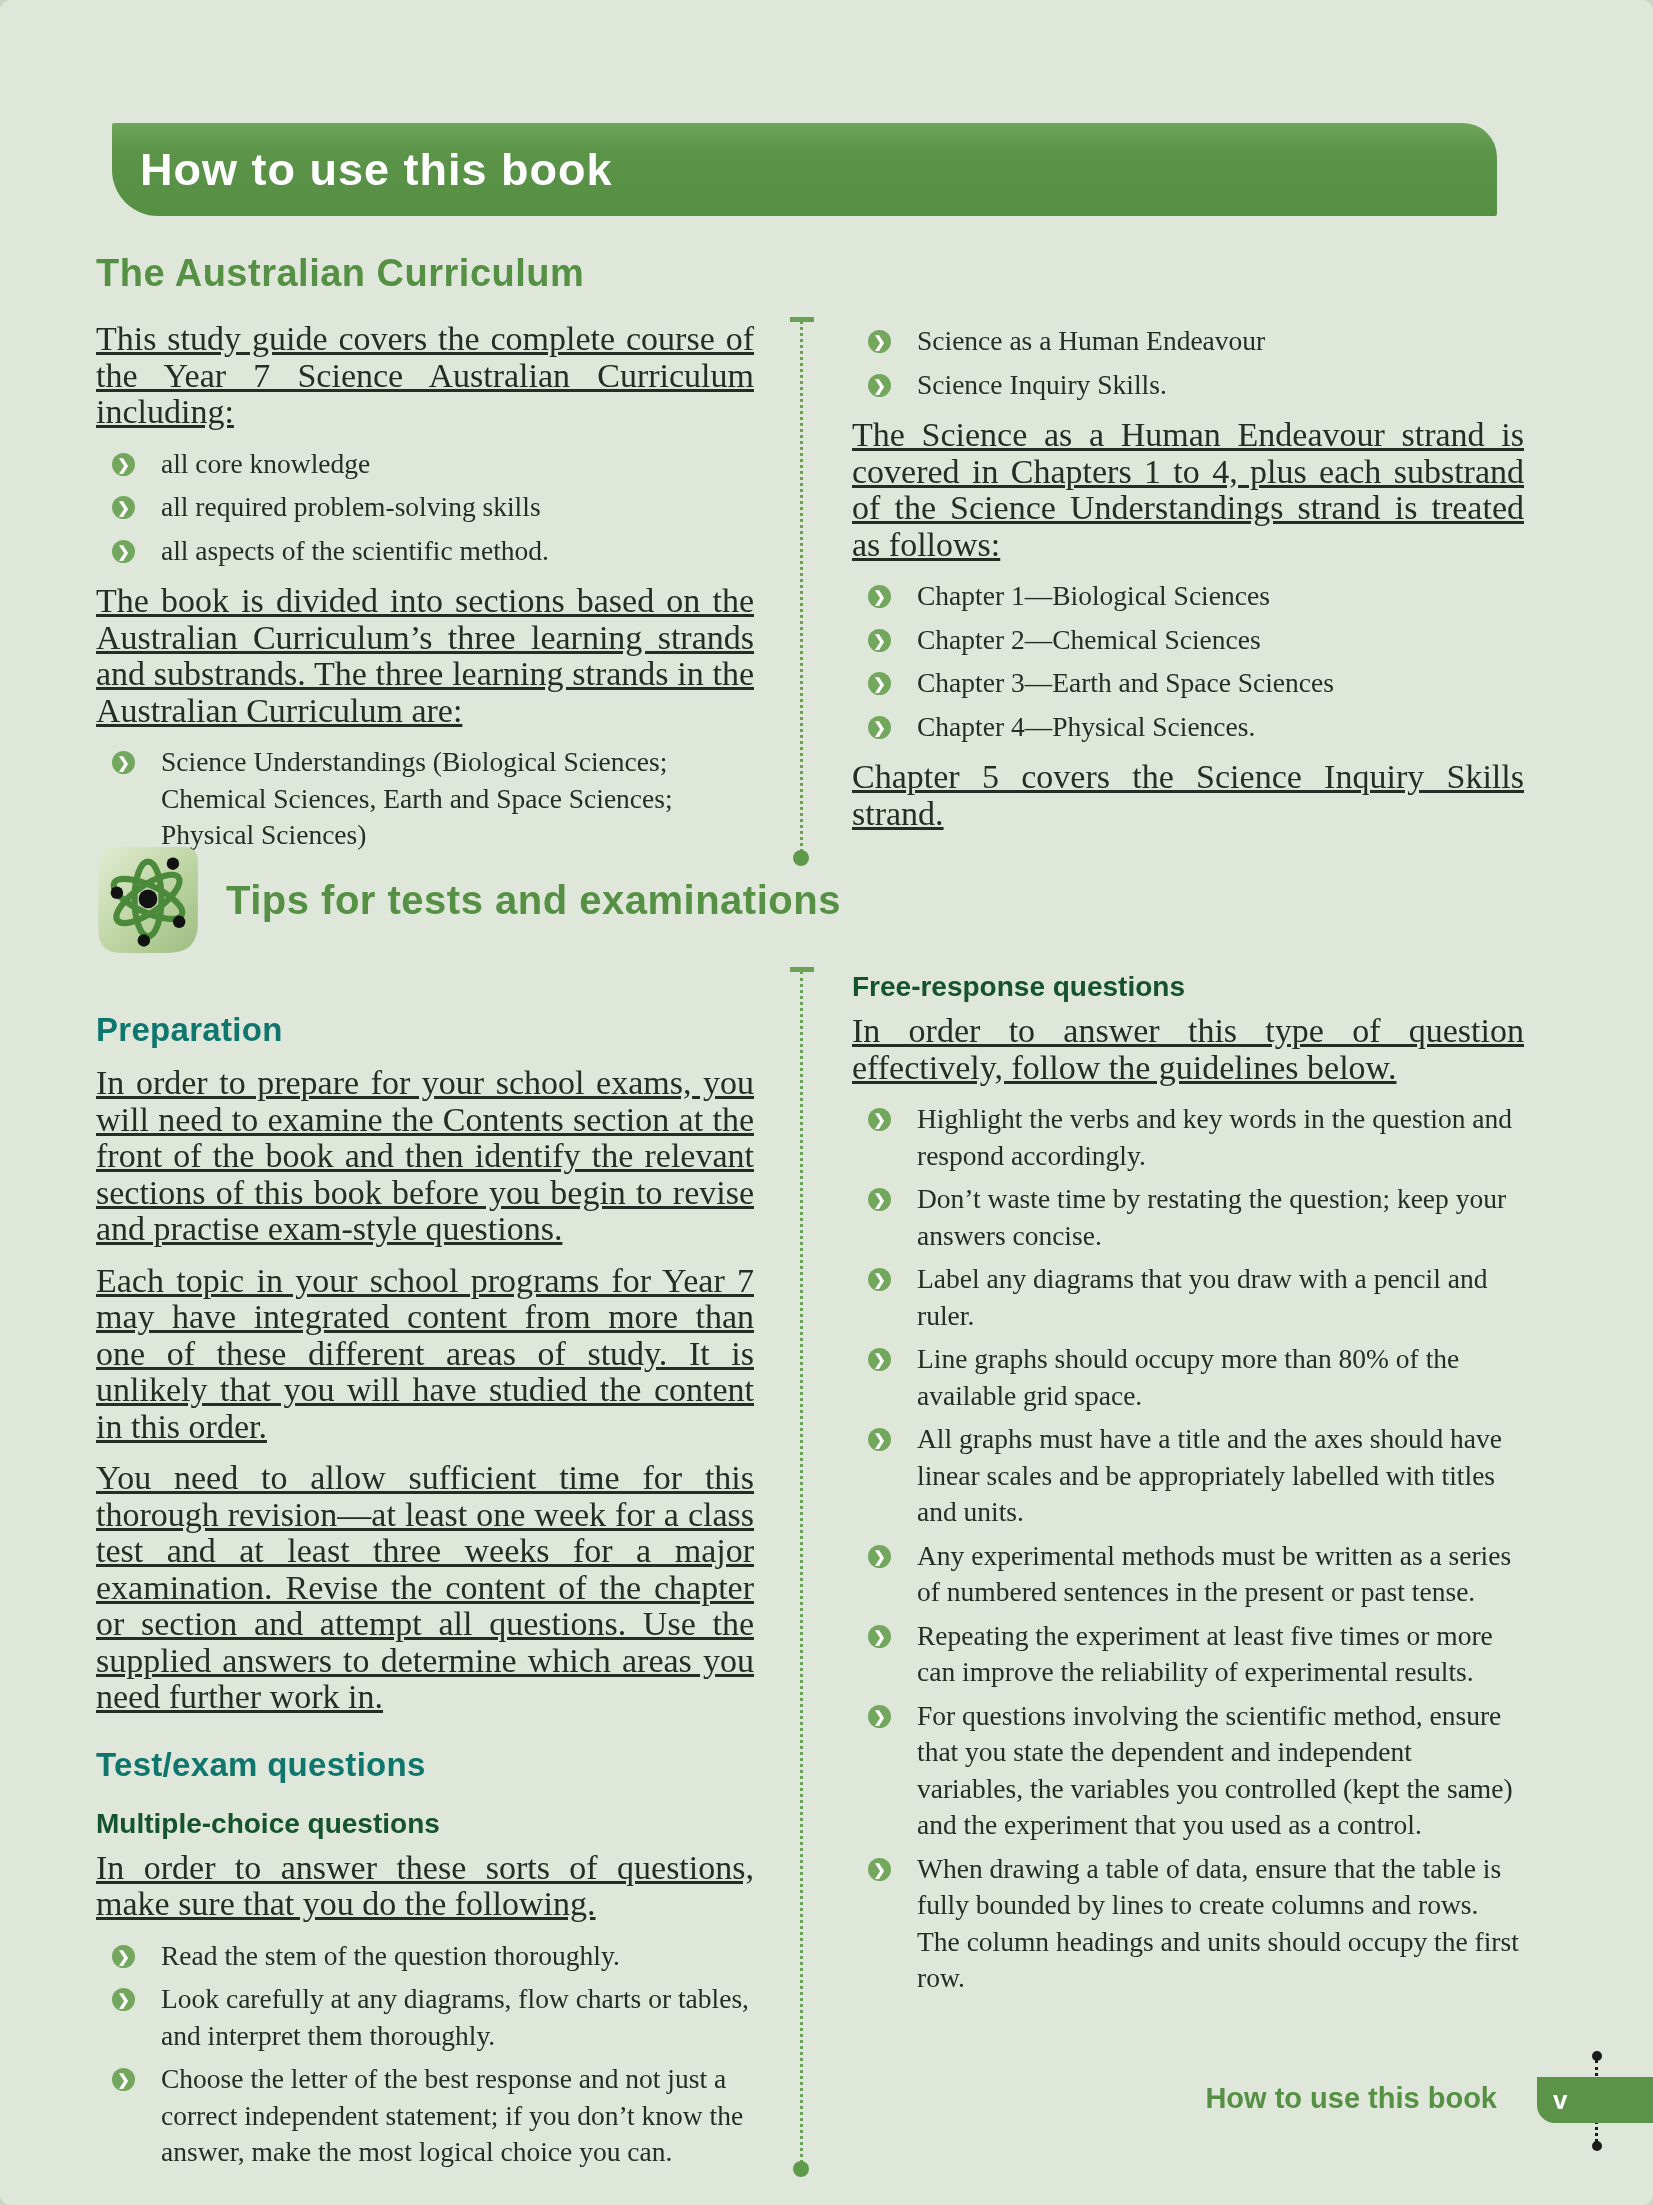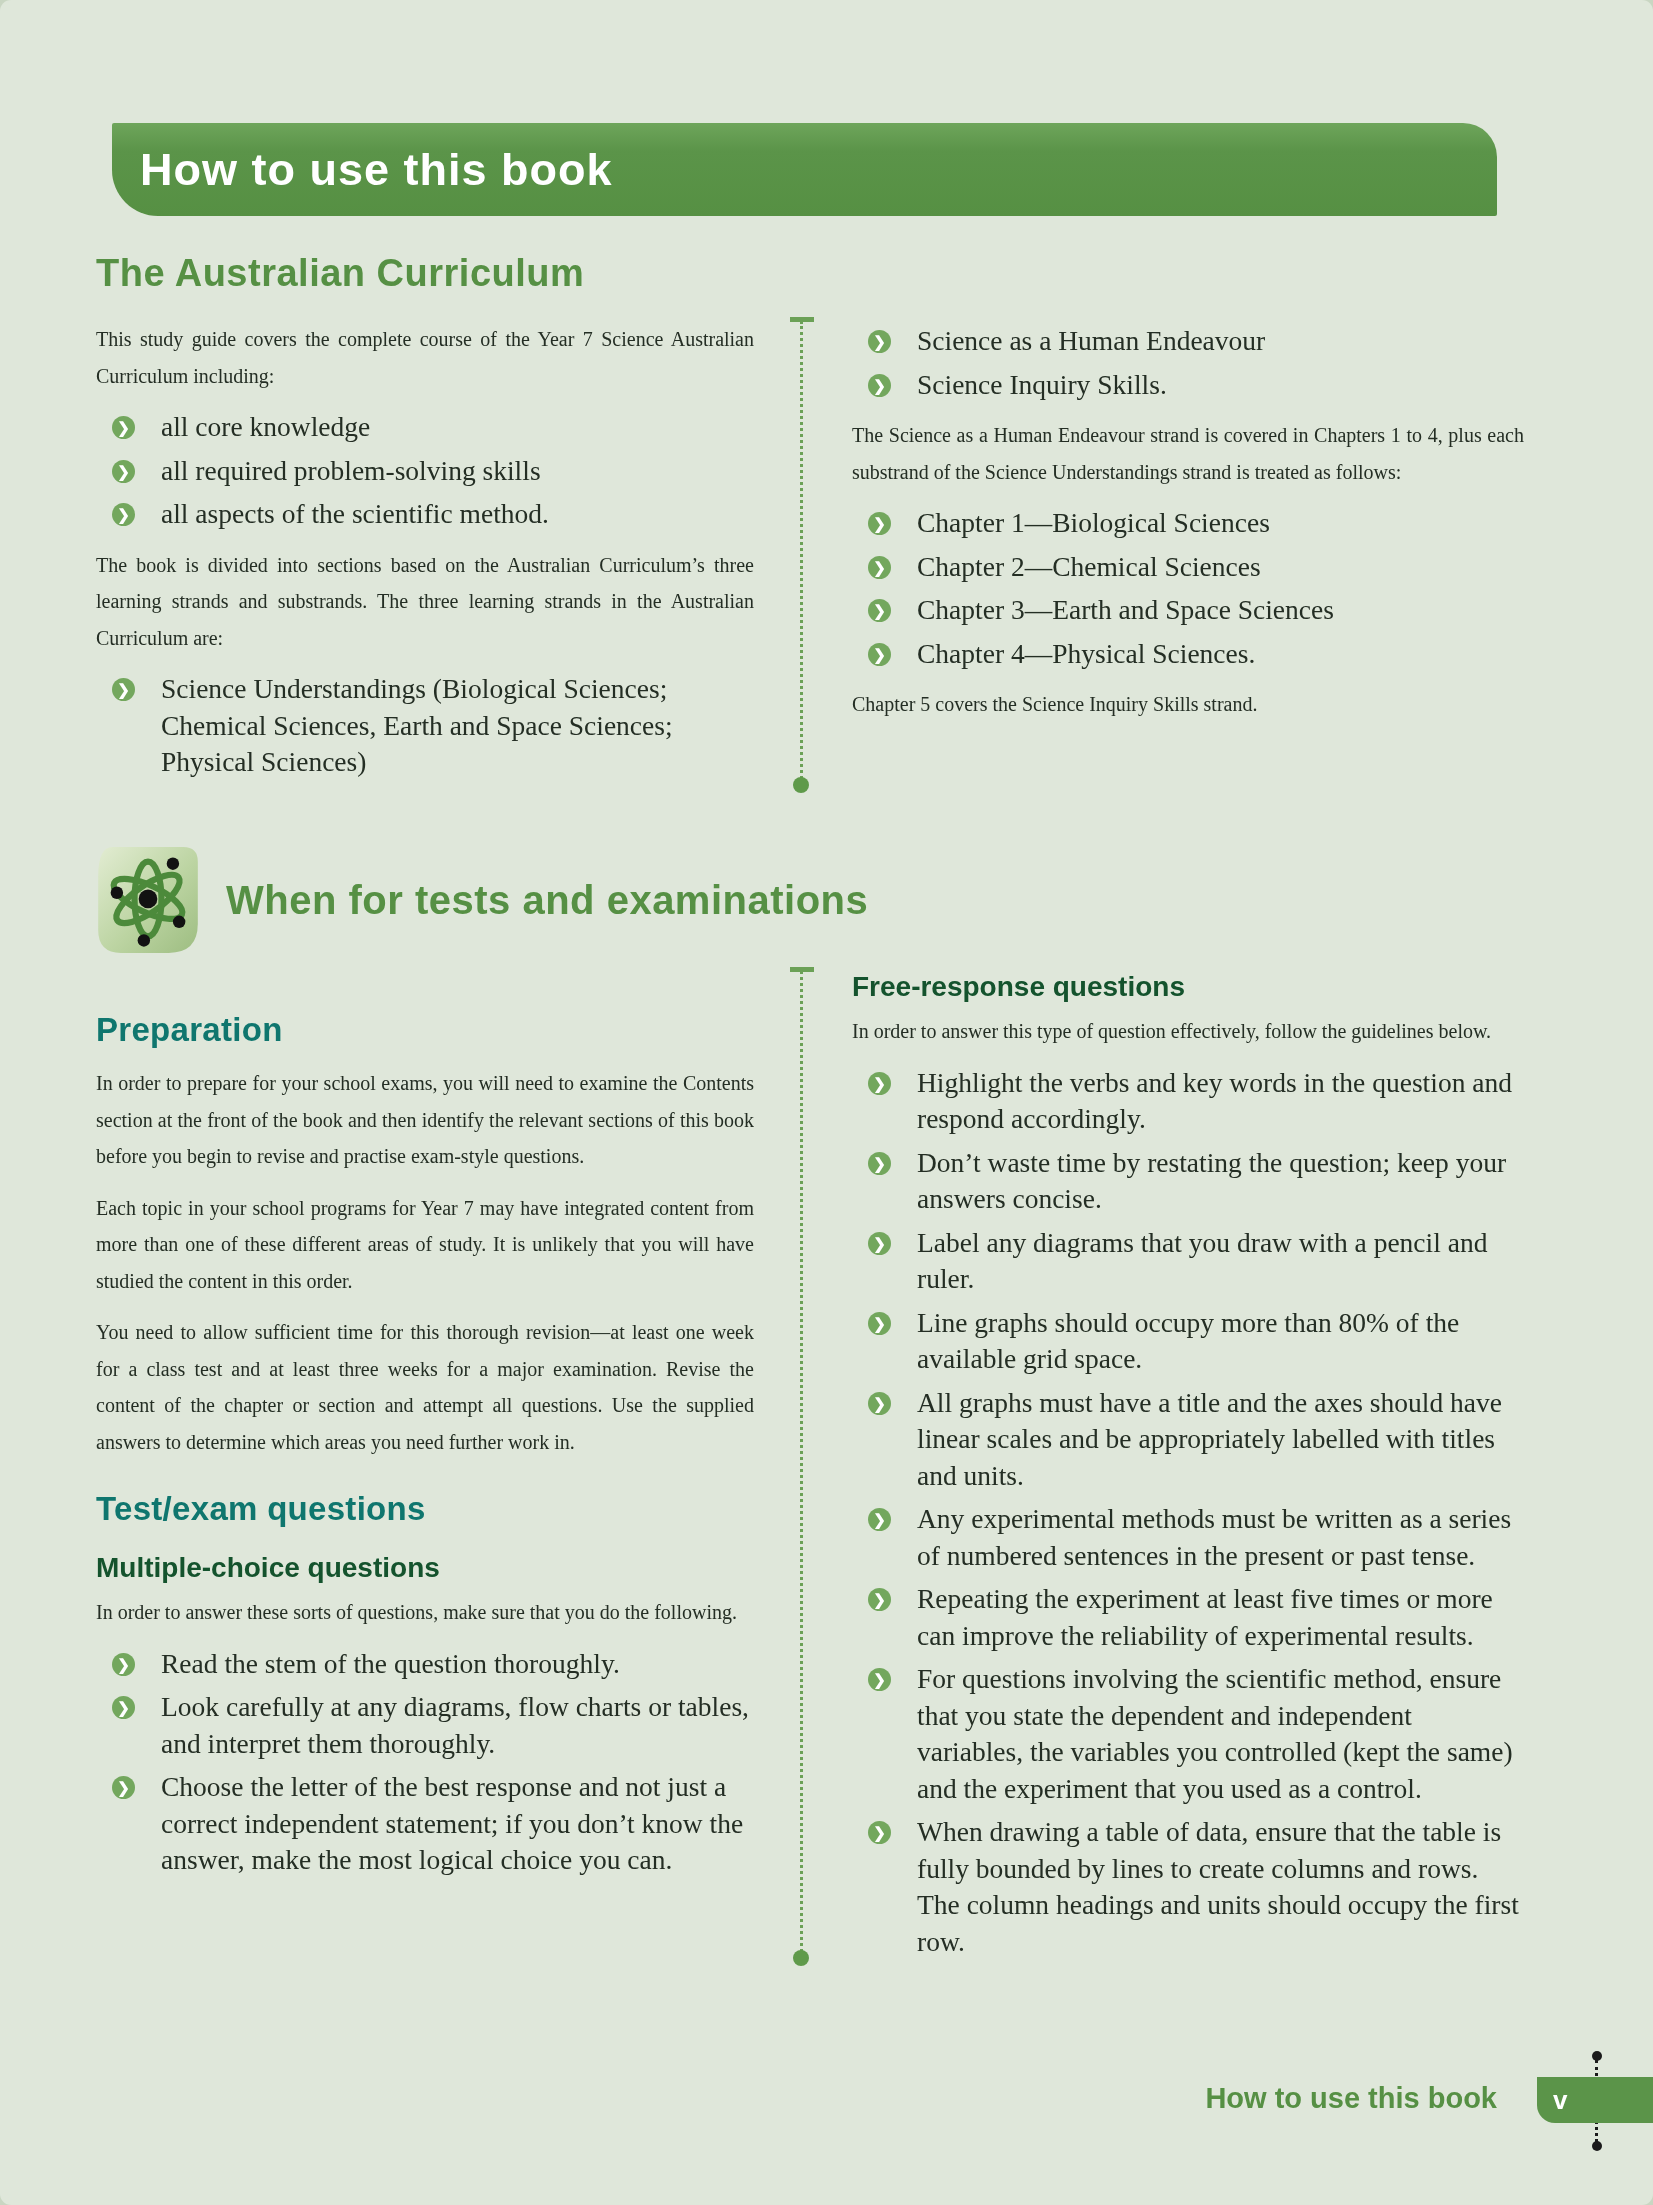--- a/index.html
+++ b/index.html
@@ -44,22 +44,23 @@
   .atom-badge { width:104px; height:110px; flex:0 0 auto; }
 
   .columns { display:flex; justify-content:space-between; }
   .col-left  { width:658px; }
   .col-right { width:672px; }
   .section-2 .col-left { padding-top:40px; }
 
   
   .body-para {
     margin:0 0 15px 0;
-    font-size:20px; line-height:36.5px;
+    font-size:34px; line-height:36.5px;
     text-align:justify;
+    text-decoration:underline;
   }
   .subheading {
     margin:30px 0 16px 0;
     font-family:"Liberation Sans", sans-serif; font-weight:bold;
     font-size:33px; color:#0f766e; letter-spacing:0.3px;
   }
   .subheading-small {
     margin:24px 0 10px 0;
     font-family:"Liberation Sans", sans-serif; font-weight:bold;
     font-size:28px; color:#14532d;
@@ -210,21 +211,21 @@
           <ellipse rx="36" ry="13" fill="none" stroke="#4c8a3b" stroke-width="6" transform="rotate(25)"></ellipse>
           <ellipse rx="36" ry="13" fill="none" stroke="#4c8a3b" stroke-width="6" transform="rotate(-35)"></ellipse>
           <ellipse rx="36" ry="13" fill="none" stroke="#4c8a3b" stroke-width="6" transform="rotate(90)"></ellipse>
           <circle r="9" fill="#121212"></circle>
           <circle cx="24" cy="-34" r="6" fill="#121212"></circle>
           <circle cx="-30" cy="-6" r="6" fill="#121212"></circle>
           <circle cx="30" cy="22" r="6" fill="#121212"></circle>
           <circle cx="-4" cy="40" r="6" fill="#121212"></circle>
         </g>
       </svg>
-      <h2 class="section-title">When for tests and examinations</h2>
+      <h2 class="section-title">Tips for tests and examinations</h2>
     </div>
     <div class="columns">
       <div class="col-left">
           <h3 class="subheading">Preparation</h3>
           <p class="body-para">In order to prepare for your school exams, you will need to examine the Contents section at the front of the book and then identify the relevant sections of this book before you begin to revise and practise exam-style questions.</p>
           <p class="body-para">Each topic in your school programs for Year 7 may have integrated content from more than one of these different areas of study. It is unlikely that you will have studied the content in this order.</p>
           <p class="body-para">You need to allow sufficient time for this thorough revision—at least one week for a class test and at least three weeks for a major examination. Revise the content of the chapter or section and attempt all questions. Use the supplied answers to determine which areas you need further work in.</p>
           <h3 class="subheading">Test/exam questions</h3>
           <h4 class="subheading-small">Multiple-choice questions</h4>
           <p class="body-para">In order to answer these sorts of questions, make sure that you do the following.</p>

